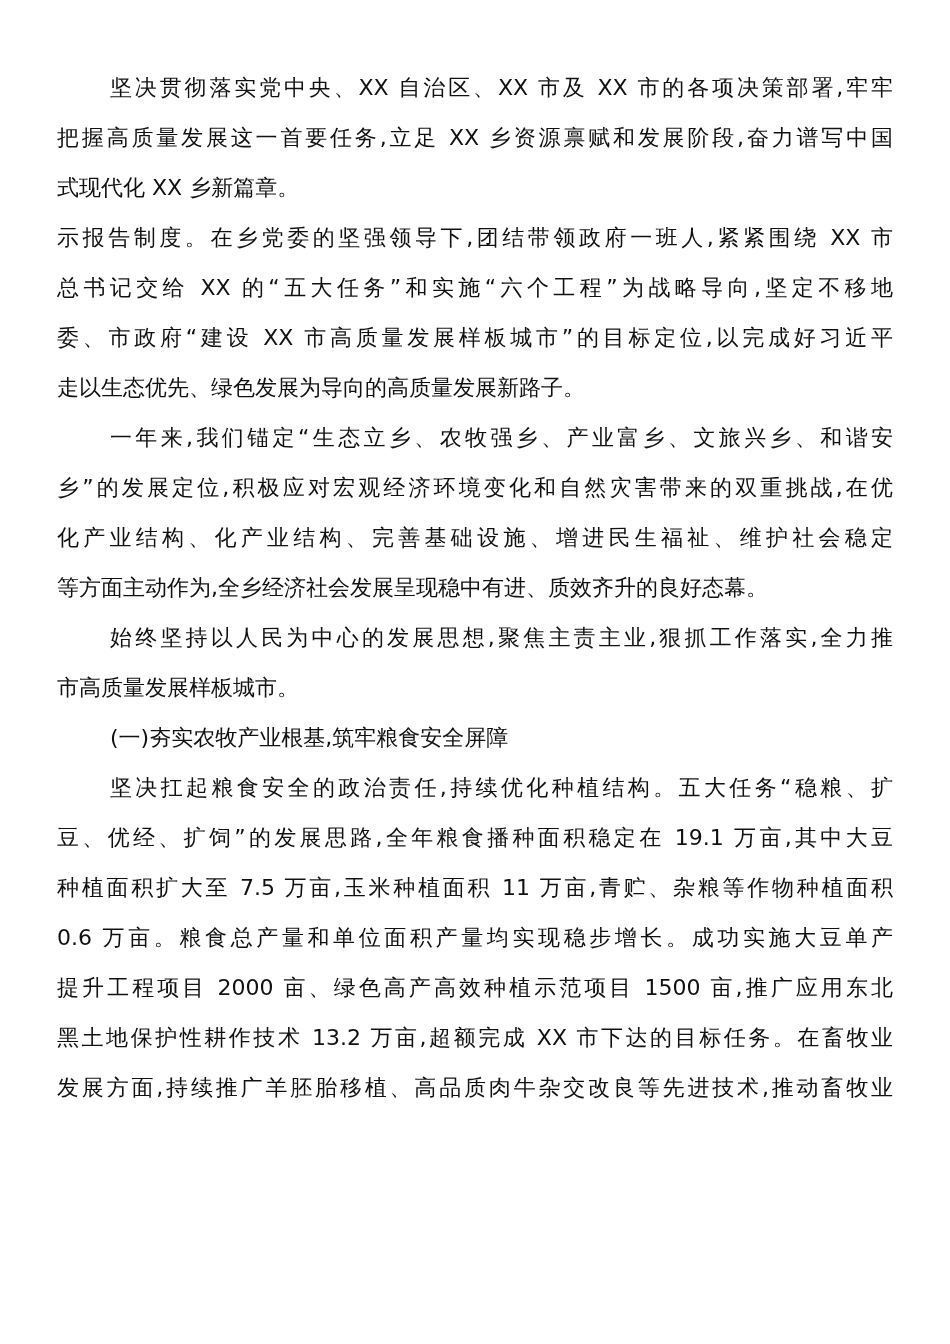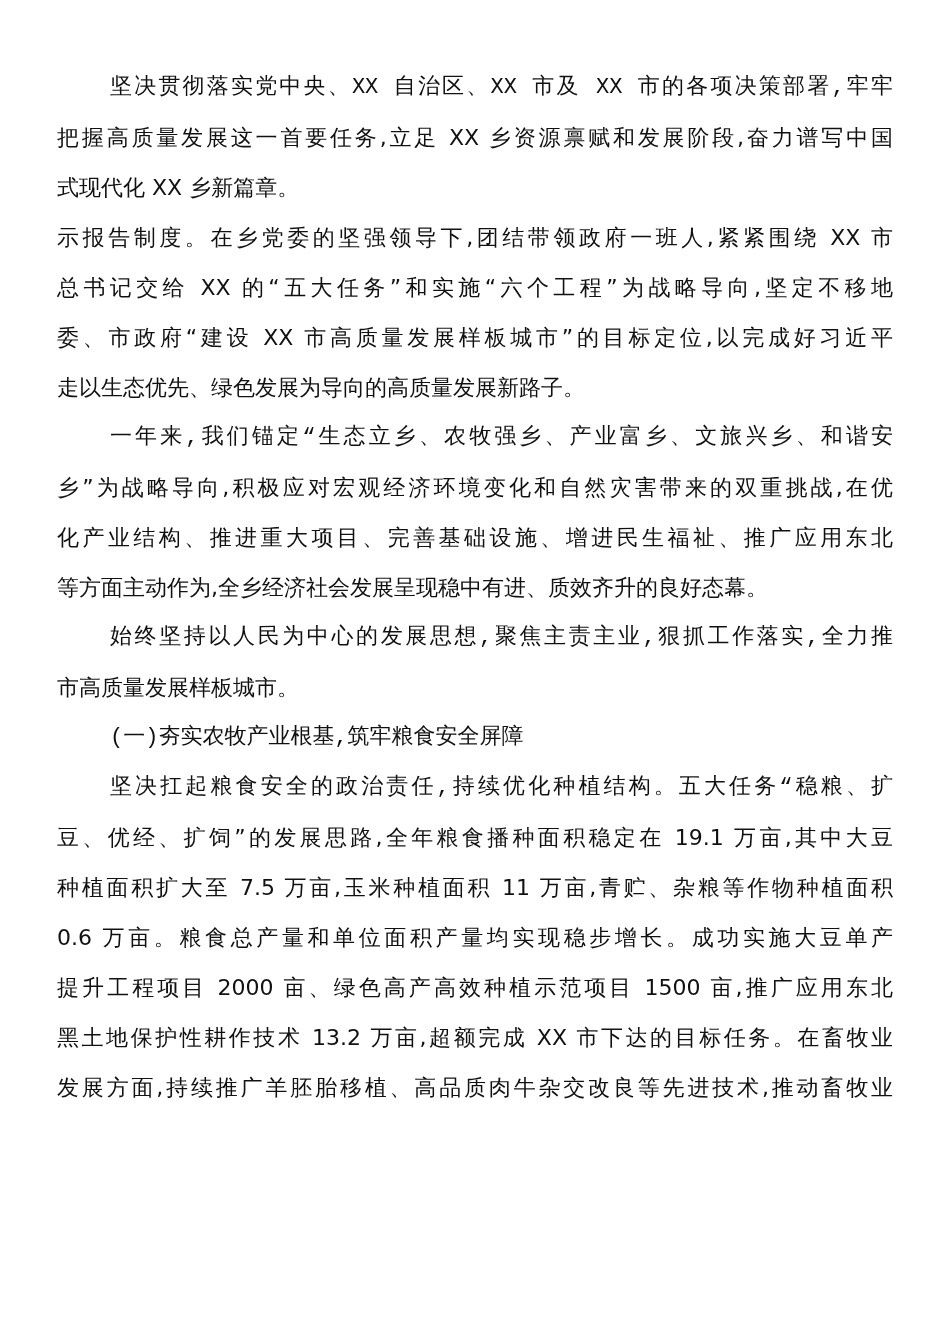--- a/index.html
+++ b/index.html
@@ -2,21 +2,21 @@
 <html><head>
 <meta charset="utf-8">
 <style>
   html, body { margin: 0; padding: 0; background: #ffffff; }
   body { width: 950px; height: 1344px; position: relative; overflow: hidden;
          font-family: "DejaVu Sans", "Liberation Sans", sans-serif; color: #111111; }
   .page { position: absolute; left: 0; top: 0; width: 950px; height: 1344px; background: #fff; }
   .content { position: absolute; left: 57px; top: 66px; width: 836px; }
   .line { height: 50px; line-height: 44px; font-size: 22px; white-space: nowrap;
           text-align: justify; text-align-last: justify; overflow: hidden; }
-  .line.indent { padding-left: 53px; font-family: Liberation Mono, monospace; }
+  .line.indent { padding-left: 53px; }
   .line.last { text-align-last: left; }
 </style>
 </head>
 <body>
 
 <div class="page">
   <div class="content">
 
     <div>
       <div class="line indent">坚决贯彻落实党中央、XX 自治区、XX 市及 XX 市的各项决策部署,牢牢</div>
@@ -26,22 +26,22 @@
 
     <div>
       <div class="line">示报告制度。在乡党委的坚强领导下,团结带领政府一班人,紧紧围绕 XX 市</div>
       <div class="line">总书记交给 XX 的“五大任务”和实施“六个工程”为战略导向,坚定不移地</div>
       <div class="line">委、市政府“建设 XX 市高质量发展样板城市”的目标定位,以完成好习近平</div>
       <div class="line last">走以生态优先、绿色发展为导向的高质量发展新路子。</div>
     </div>
 
     <div>
       <div class="line indent">一年来,我们锚定“生态立乡、农牧强乡、产业富乡、文旅兴乡、和谐安</div>
-      <div class="line">乡”为战略导向,积极应对宏观经济环境变化和自然灾害带来的双重挑战,在优</div>
-      <div class="line">化产业结构、推进重大项目、完善基础设施、增进民生福祉、推广应用东北</div>
+      <div class="line">乡”的发展定位,积极应对宏观经济环境变化和自然灾害带来的双重挑战,在优</div>
+      <div class="line">化产业结构、化产业结构、完善基础设施、增进民生福祉、维护社会稳定</div>
       <div class="line last">等方面主动作为,全乡经济社会发展呈现稳中有进、质效齐升的良好态幕。</div>
     </div>
 
 
     <div>
       <div class="line indent">始终坚持以人民为中心的发展思想,聚焦主责主业,狠抓工作落实,全力推</div>
       <div class="line last">市高质量发展样板城市。</div>
     </div>
 
     <div>

